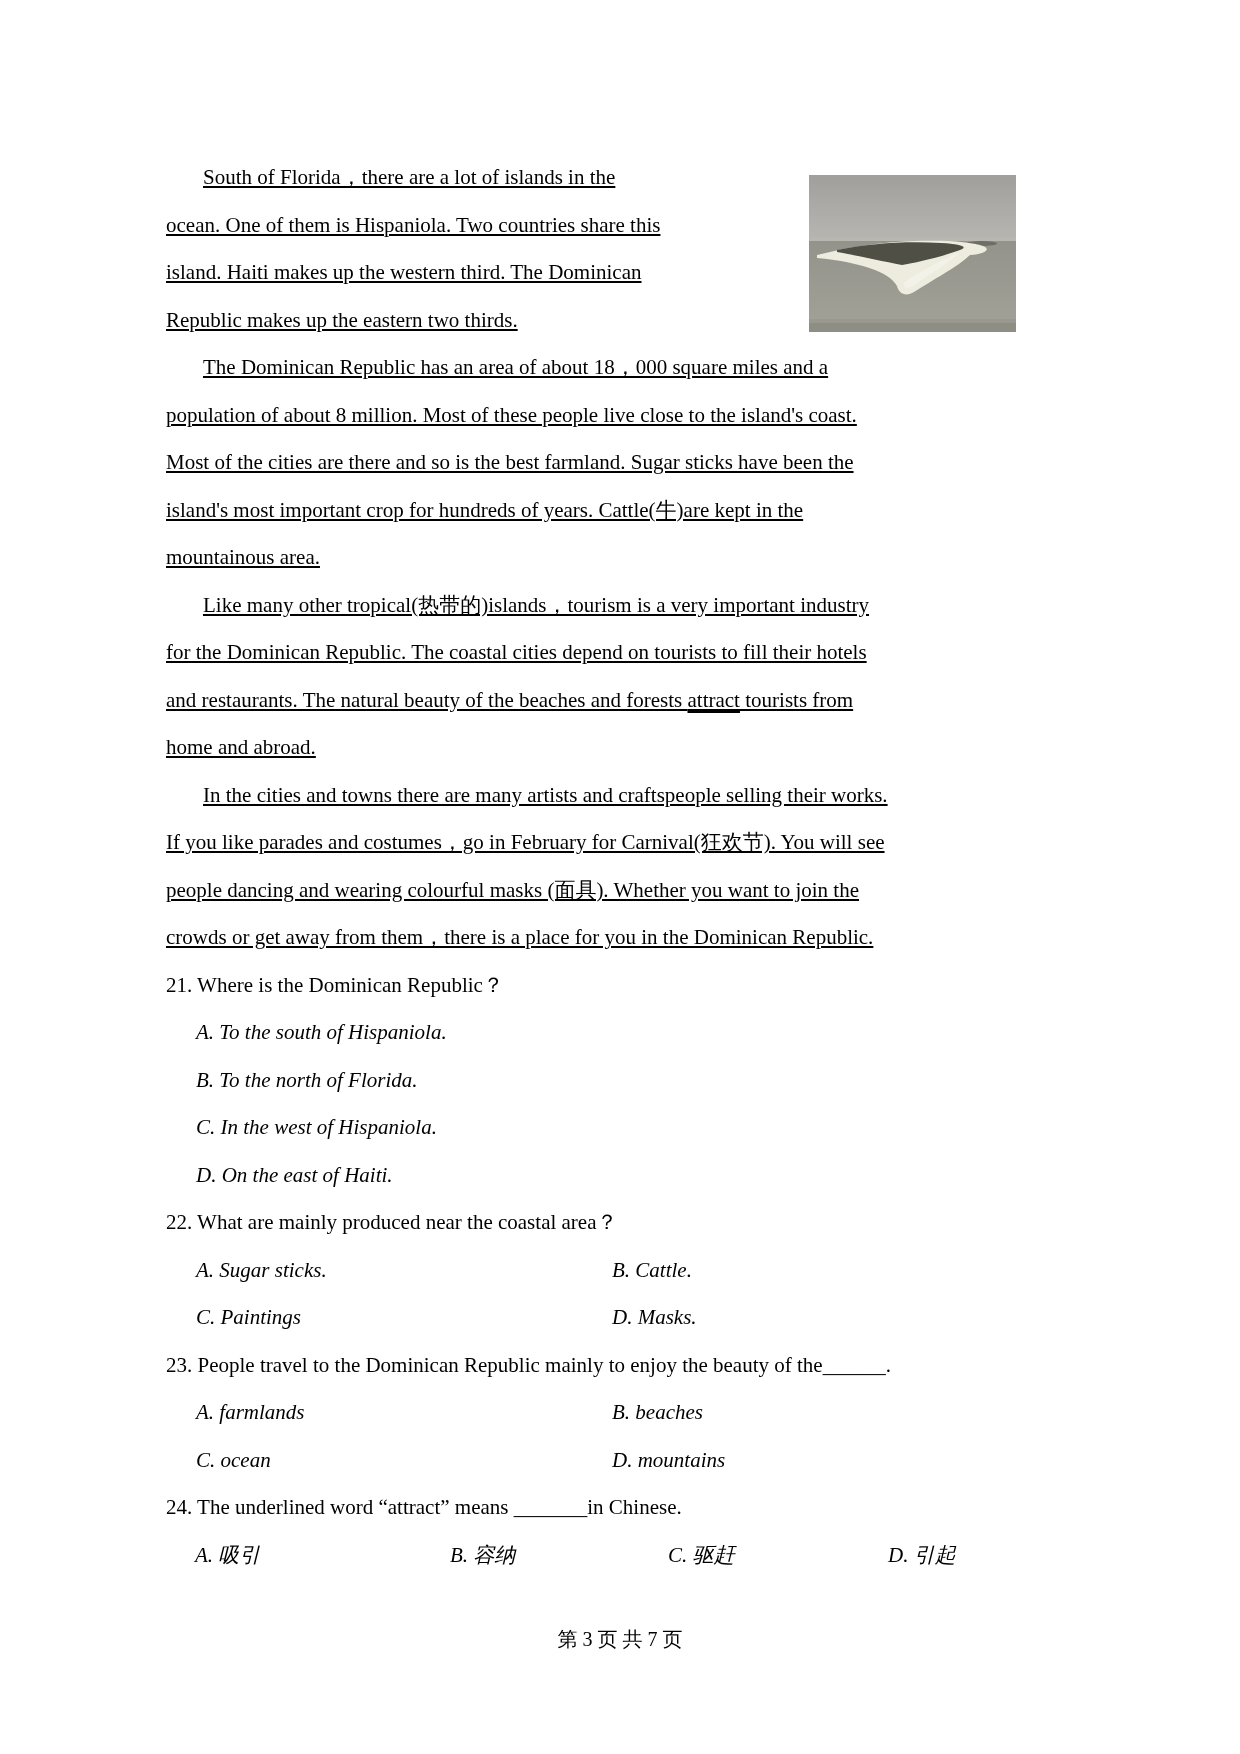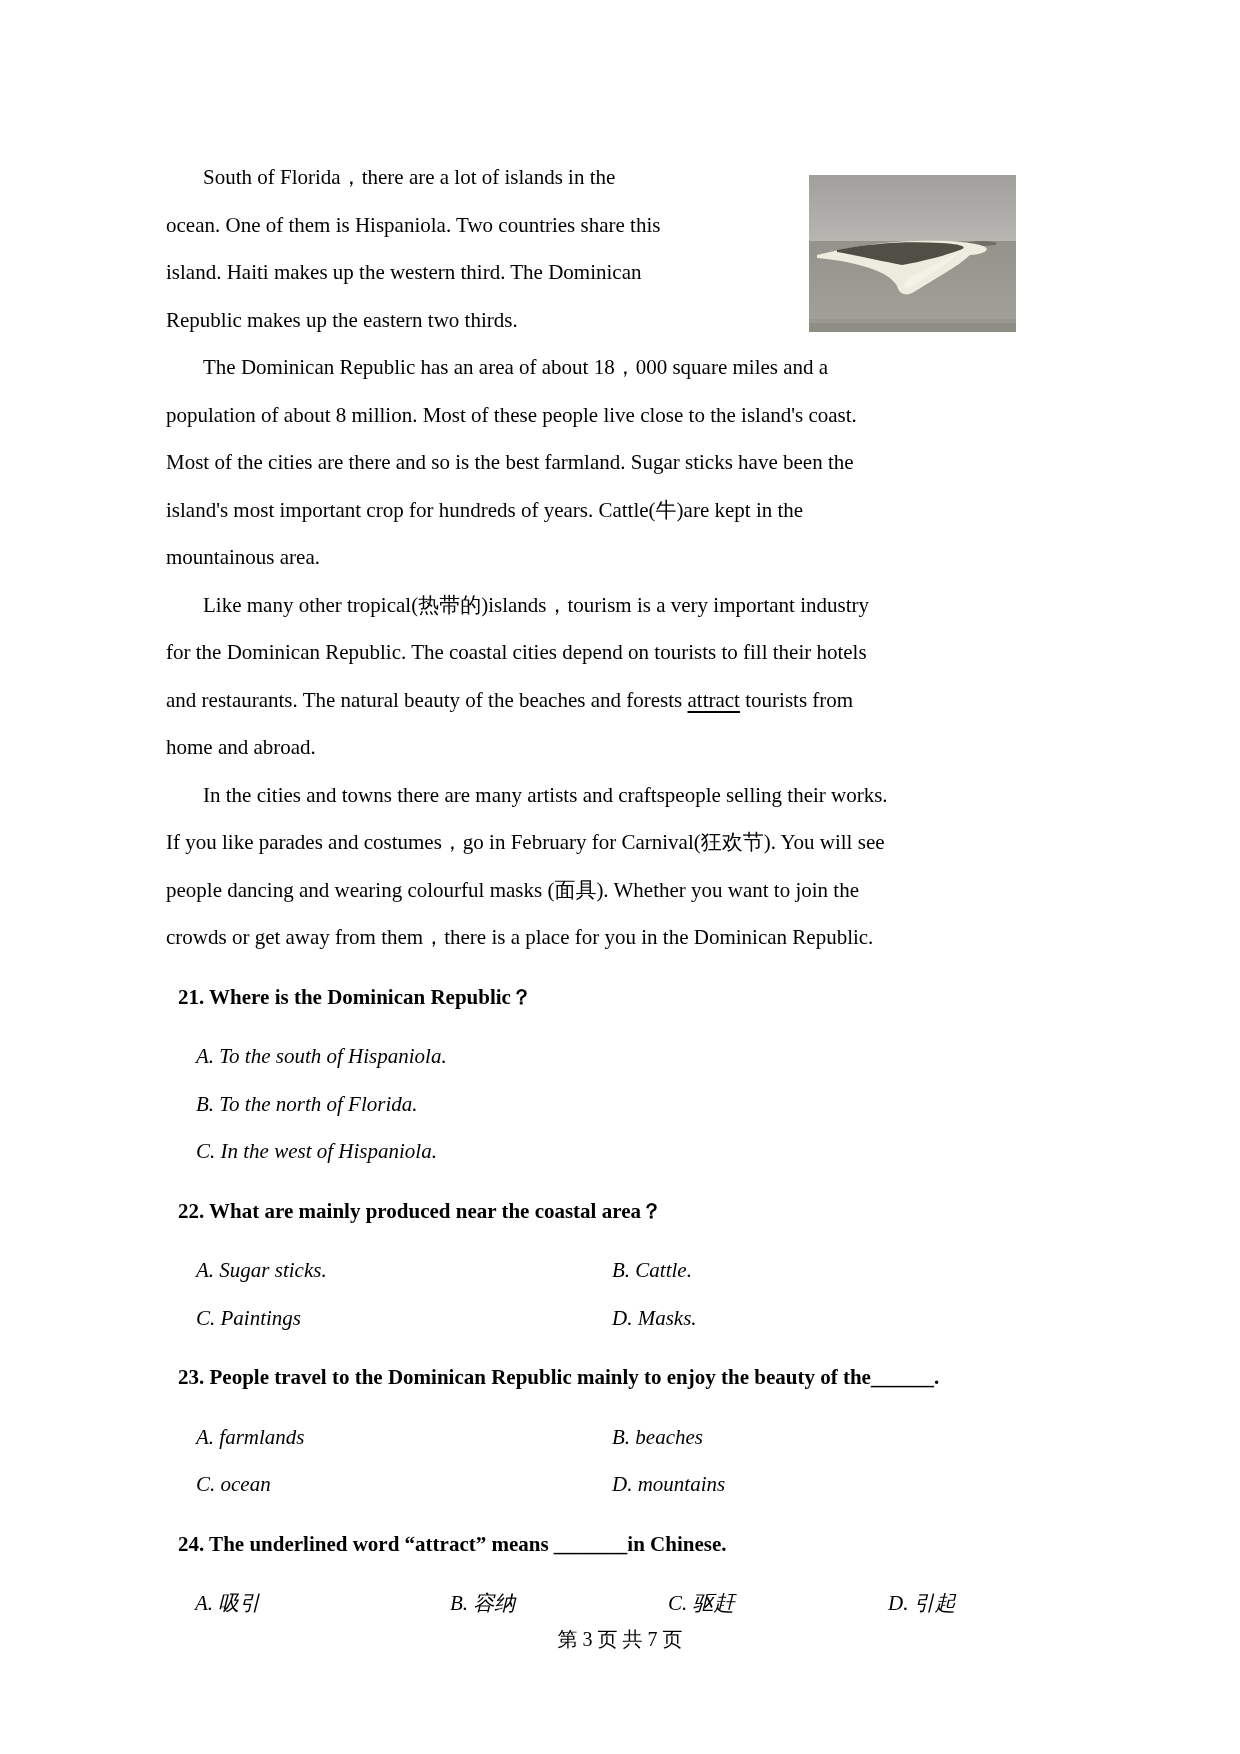--- a/index.html
+++ b/index.html
@@ -18,40 +18,40 @@
     top: 154px;
     width: 890px;
     font-size: 21px;
     line-height: 47.5px;
   }
   .para {
     margin: 0;
     text-indent: 37px;
     white-space: pre-line;
     text-align: left;
+    text-decoration: underline;
   }
   .photo-float {
     float: right;
     width: 281px;
     padding-top: 21px;
     margin: 0 0 0 0;
   }
   .photo-float svg {
     display: block;
     margin-left: 34px;
   }
   .uword {
     text-decoration: underline;
     text-underline-offset: 4px;
     margin-top: 44px;
   }
   .qline {
-    margin: 12px;
+    margin: 0;
     white-space: nowrap;
-    font-weight: bold;
   }
   .opt-row {
     position: relative;
     height: 47.5px;
     font-style: italic;
   }
   .opt-row .opt {
     position: absolute;
     top: 0;
     white-space: nowrap;
@@ -123,20 +123,23 @@
     <div class="qline">21. Where is the Dominican Republic？</div>
     <div class="opt-row">
       <span class="opt col1">A. To the south of Hispaniola.</span>
     </div>
     <div class="opt-row">
       <span class="opt col1">B. To the north of Florida.</span>
     </div>
     <div class="opt-row">
       <span class="opt col1">C. In the west of Hispaniola.</span>
     </div>
+    <div class="opt-row">
+      <span class="opt col1">D. On the east of Haiti.</span>
+    </div>
 
     <div class="qline">22. What are mainly produced near the coastal area？</div>
     <div class="opt-row">
       <span class="opt col1">A. Sugar sticks.</span>
       <span class="opt col2">B. Cattle.</span>
     </div>
     <div class="opt-row">
       <span class="opt col1">C. Paintings</span>
       <span class="opt col2">D. Masks.</span>
     </div>

